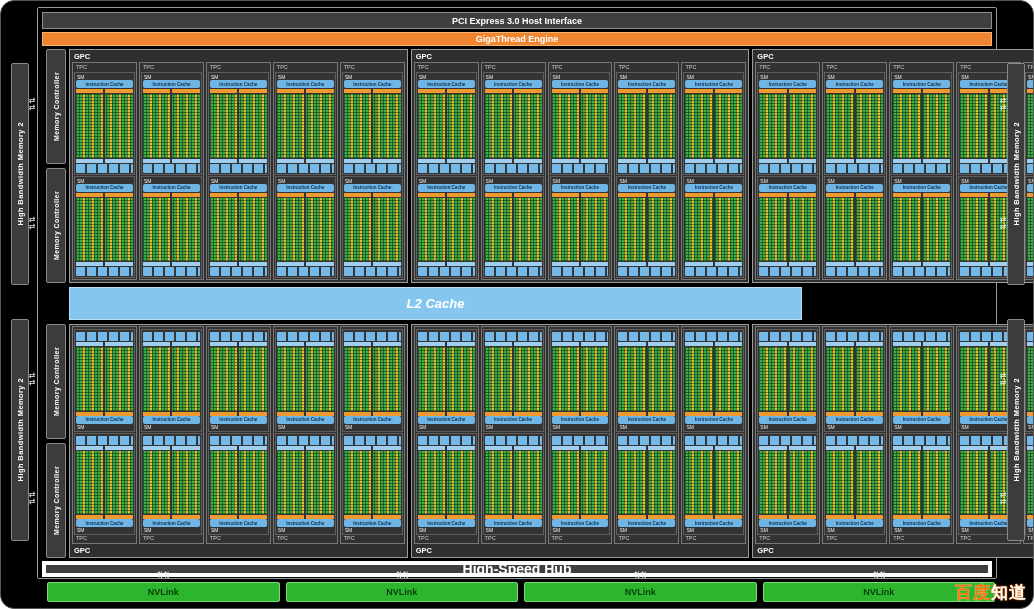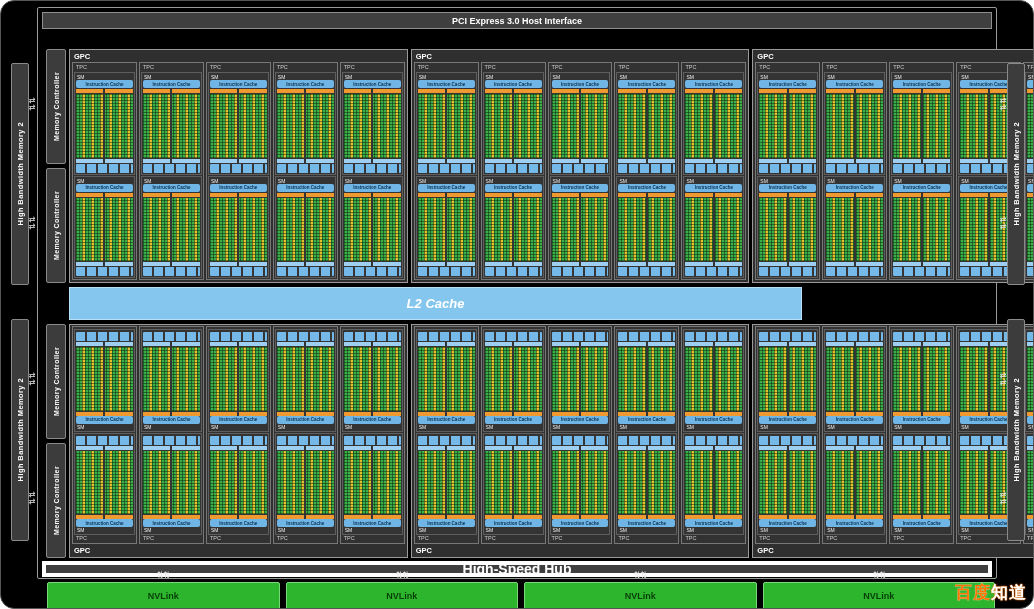--- a/index.html
+++ b/index.html
@@ -109,41 +109,42 @@
   .harrows{
     position:absolute; width:12px; color:#e6e6e6; font-size:8px; line-height:7px;
     display:flex; flex-direction:column; align-items:center;
   }
   .varrows{
     position:absolute; top:569px; width:20px; color:#e6e6e6; font-size:9px; line-height:11px;
     text-align:center; letter-spacing:-1px;
   }
 
   
-  .nvrow{ position:absolute; left:46px; width:948px; top:581px; height:28px; display:flex; gap:6px; }
+  .nvrow{ position:absolute; left:46px; width:948px; top:581px; height:20px; display:flex; gap:6px; }
   .nv{
     flex:1; background:#2eb52e; border:1px solid #7ad87a; border-radius:2px;
     color:#063f06; font-size:9px; font-weight:bold;
     display:flex; align-items:center; justify-content:center;
   }
 
   
   .watermark{
     position:absolute; right:6px; bottom:4px; font-size:17px; font-weight:bold; letter-spacing:1px;
   }
   .wm1{ color:#ff7300; text-shadow:0 0 1px #fff; }
   .wm2{ color:#ffffff; text-shadow:0 0 2px #ff7300, 0 0 1px #ff7300;margin-top:41px; }
 </style>
 </head>
 <body>
 
 <div class="stage">
 
   <div class="frame" id="frame">
     <div class="pci">PCI Express 3.0 Host Interface</div>
+    <div class="giga">GigaThread Engine</div>
     <div class="l2">L2 Cache</div>
     <div class="hub">High-Speed Hub</div>
     <div class="mc-col left" id="mc-left">
         <div class="mc" style="top:0px;height:115px">
        <span class="vtext">Memory Controller</span>
      </div>
         <div class="mc" style="top:119px;height:115px">
        <span class="vtext">Memory Controller</span>
      </div>
         <div class="mc" style="top:275px;height:115px">

